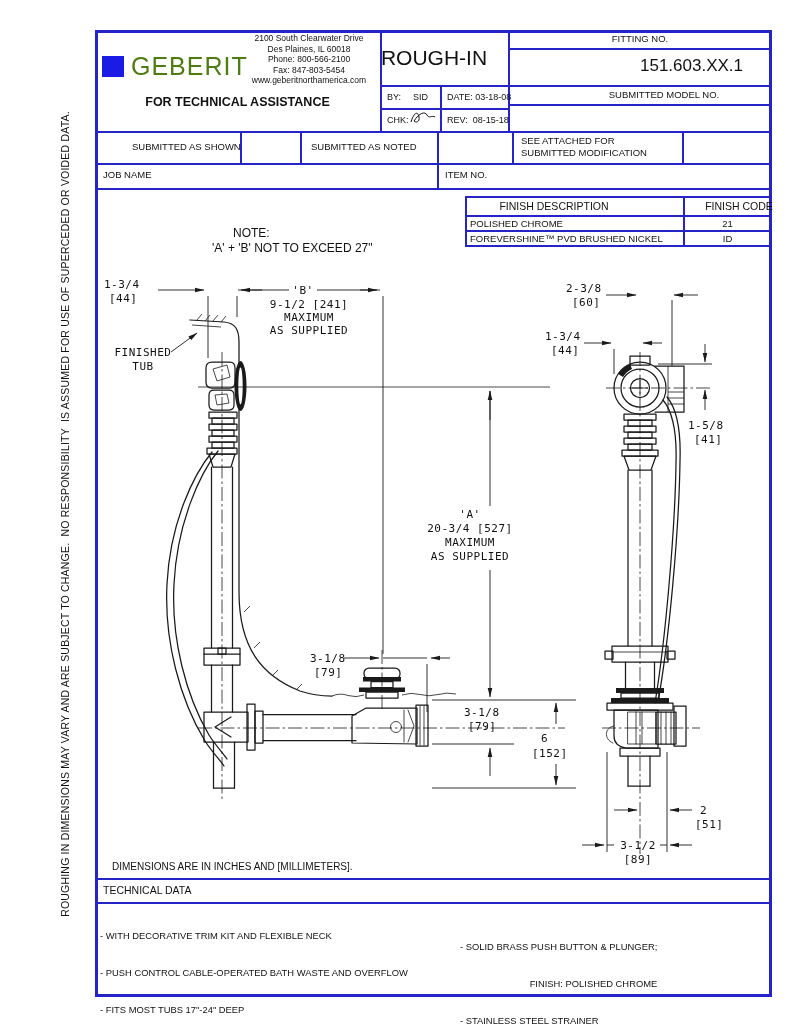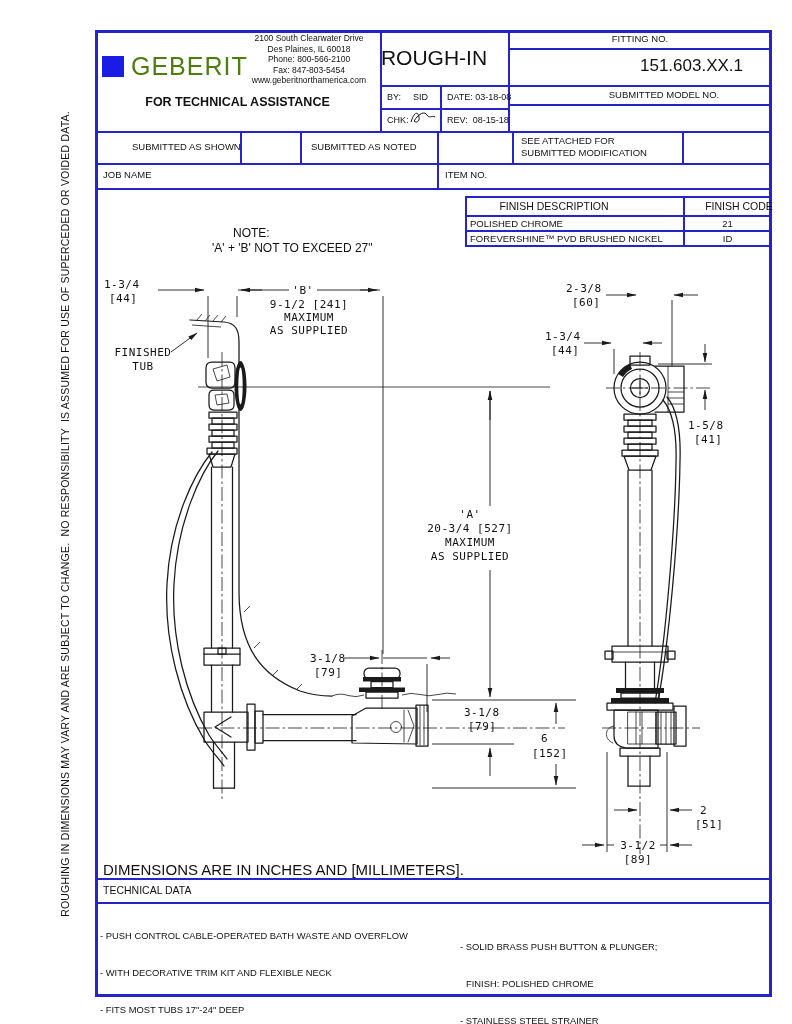--- a/index.html
+++ b/index.html
@@ -11,21 +11,21 @@
   .frame{position:absolute;left:95px;top:30px;width:677px;height:967px;
          border:3px solid #2424c8;box-sizing:border-box;}
   .t{position:absolute;white-space:nowrap;}
   .ctr{text-align:center;}
   .logo-sq{position:absolute;background:#1b1be6;}
   .logo-tx{position:absolute;font-weight:normal;font-size:25px;letter-spacing:1px;color:#4d7c0f;}
   .addr{position:absolute;font-size:8.5px;line-height:10.6px;text-align:center;}
   .vmargin{position:absolute;font-size:10.5px;letter-spacing:.2px;white-space:pre;
            transform:rotate(-90deg);width:860px;text-align:center;}
   .bullets{position:absolute;font-size:9.4px;line-height:12.2px;white-space:pre;}
-  .indent{padding-left:6px;}
+  .indent{padding-left:6px;text-align:right;}
   svg{position:absolute;left:95px;top:245px;}
   svg .o{stroke:#1a1a1a;stroke-width:1.25;fill:none;stroke-linejoin:round;stroke-linecap:round;}
   svg .th{stroke:#1a1a1a;stroke-width:.8;fill:none;}
   svg .dim{stroke:#1a1a1a;stroke-width:.9;fill:none;}
   svg .cl{stroke:#1a1a1a;stroke-width:.8;fill:none;stroke-dasharray:14 3 2.5 3;}
   svg .dk{fill:#1a1a1a;stroke:none;}
   svg text{font-family:"DejaVu Sans Mono",monospace;font-size:11px;fill:#111;letter-spacing:.5px;}
   svg .tm{text-anchor:middle;}
 </style>
 </head>
@@ -355,26 +355,26 @@
       <path class="dim" d="M607,752 V852"></path>
       <line class="dim" x1="582" y1="845" x2="604" y2="845" marker-end="url(#ar)"></line>
       <line class="dim" x1="692" y1="845" x2="670" y2="845" marker-end="url(#ar)"></line>
       <path class="dim" d="M607,845 H614"></path>
         <path class="dim" d="M660,845 H667"></path>
       <text class="tm" x="638" y="849">3-1/2</text>
       <text class="tm" x="638" y="863">[89]</text>
     </g>
   </svg>
 
-  <div class="t" style="left:103px;top:861px;font-size:15px;">DIMENSIONS ARE IN INCHES AND [MILLIMETERS].</div>
+  <div class="t" style="left:112px;top:861px;font-size:10px;">DIMENSIONS ARE IN INCHES AND [MILLIMETERS].</div>
   <div class="t" style="left:103px;top:884px;font-size:10.5px;">TECHNICAL DATA</div>
 
   <div class="bullets" style="left:100px;top:906px;">
+    <div>- WITH DECORATIVE TRIM KIT AND FLEXIBLE NECK</div>
     <div>- PUSH CONTROL CABLE-OPERATED BATH WASTE AND OVERFLOW</div>
-    <div>- WITH DECORATIVE TRIM KIT AND FLEXIBLE NECK</div>
     <div>- FITS MOST TUBS 17"-24" DEEP</div>
     
     
     
     
   </div>
   <div class="bullets" style="left:460px;top:917px;">
     <div>- SOLID BRASS PUSH BUTTON &amp; PLUNGER;</div>
     <div class="indent">FINISH: POLISHED CHROME</div>
     <div>- STAINLESS STEEL STRAINER</div>

